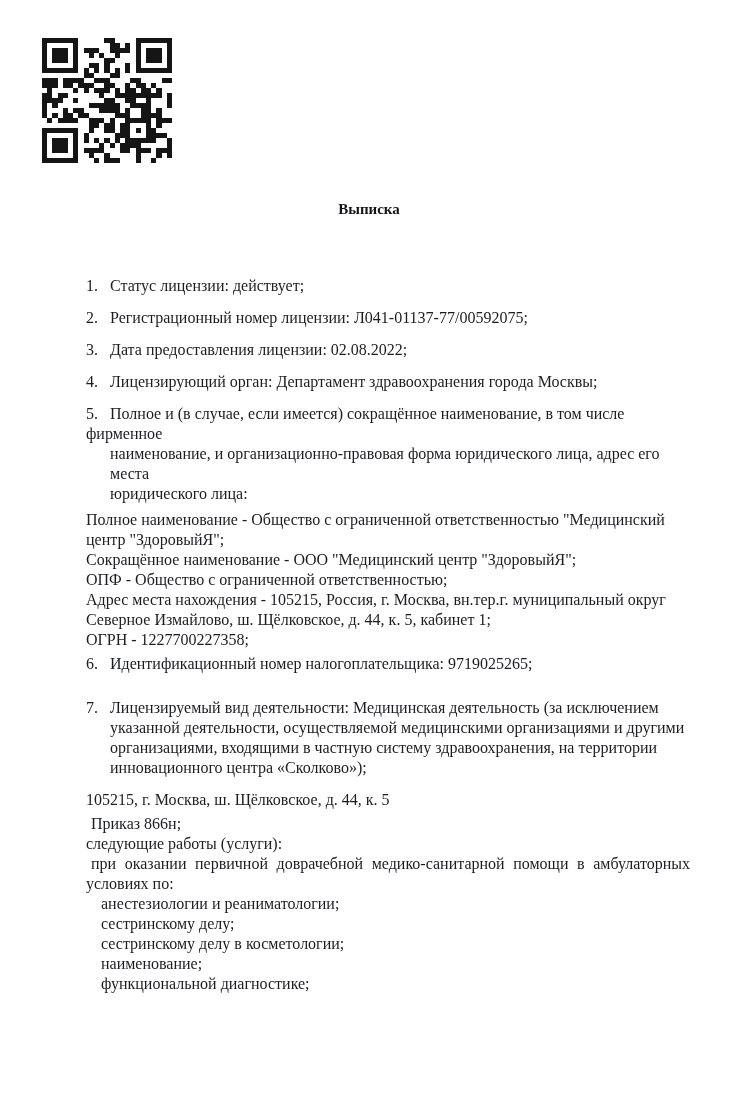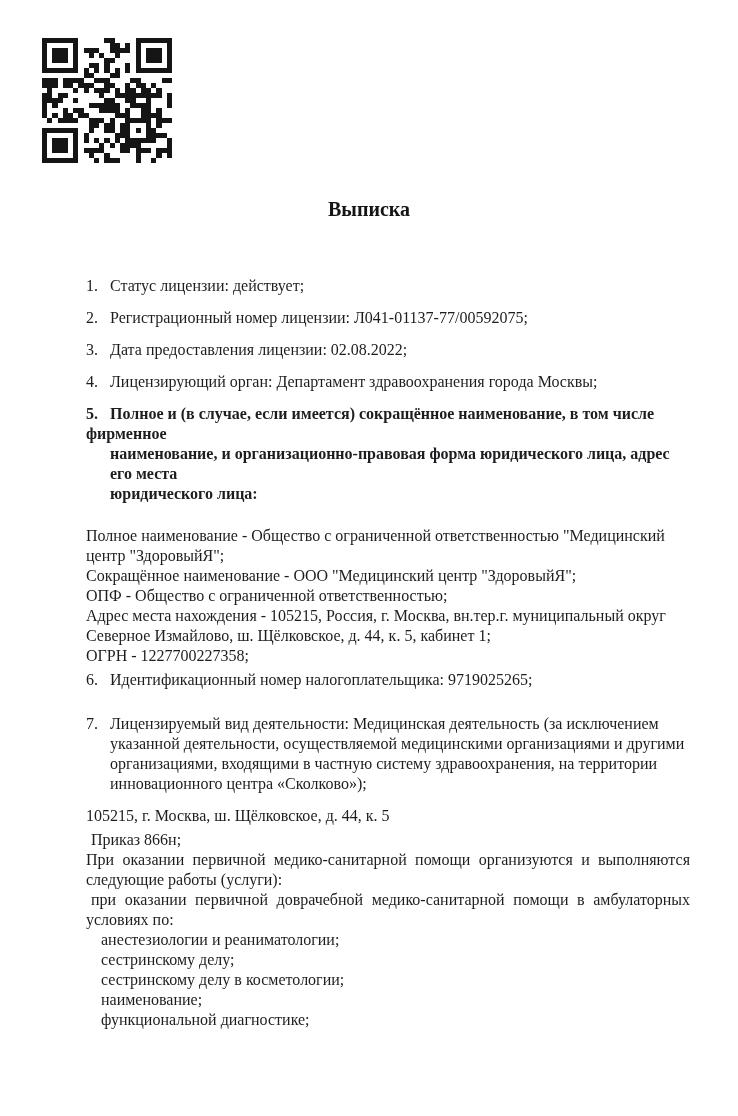--- a/index.html
+++ b/index.html
@@ -8,31 +8,31 @@
     background:#ffffff;
     font-family:"Liberation Serif", serif;
     color:#1c1d20;
     position:relative;
   }
   .qr-wrap { position:absolute; left:42px; top:38px; width:130px; height:125px; }
   .qr-wrap svg { width:100%; height:100%; display:block; }
 
   .titles {
     position:absolute; left:0; right:0; top:199px;
-    text-align:center; font-weight:bold; font-size:20px; line-height:20px;
+    text-align:center; font-weight:bold; font-size:15px; line-height:20px;
     color:#141518;
   }
   .titles .t2 { margin-top:13px; }
 
   .doc-body {
     position:absolute; left:86px; right:48px; top:276px;
     font-size:16px; line-height:20px;
   }
   .para { margin:0 0 12px 0; }
-  .para.tight { margin-bottom:22px;font-weight:bold; }
+  .para.tight { margin-bottom:6px; }
   .para.m8 { margin-bottom:24px; }
   .para.m4 { margin-bottom:4px; }
   .para.last { margin-bottom:0; }
 
   .line { white-space:normal; }
   .line.cont { padding-left:24px; }
   .num { display:inline-block; width:24px; }
 
   .ind-sm { padding-left:5px; }
   .ind-md { padding-left:15px; }
@@ -412,21 +412,20 @@
     <div class="line cont">инновационного центра «Сколково»);</div>
   </div>
 
 
   <div class="para m4">
     <div class="line">105215, г. Москва, ш. Щёлковское, д. 44, к. 5</div>
   </div>
 
   <div class="para last">
     <div class="line ind-sm">Приказ 866н;</div>
-    <div class="line just">При оказании первичной медико-санитарной помощи организуются и выполняются</div>
     <div class="line">следующие работы (услуги):</div>
     <div class="line ind-sm just">при оказании первичной доврачебной медико-санитарной помощи в амбулаторных</div>
     <div class="line">условиях по:</div>
     <div class="line ind-md">анестезиологии и реаниматологии;</div>
     <div class="line ind-md">сестринскому делу;</div>
     <div class="line ind-md">сестринскому делу в косметологии;</div>
     <div class="line ind-md">наименование;</div>
     <div class="line ind-md">функциональной диагностике;</div>
   </div>
 

